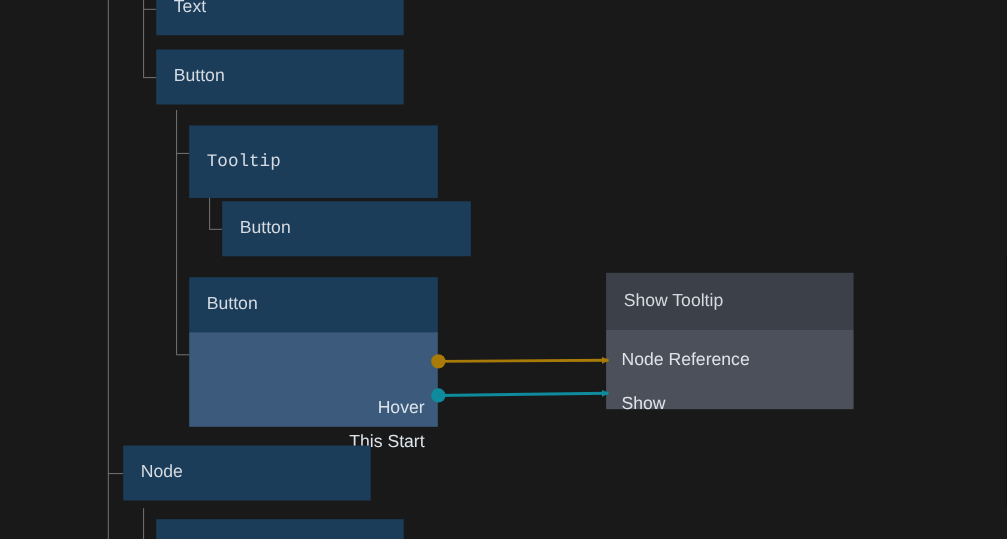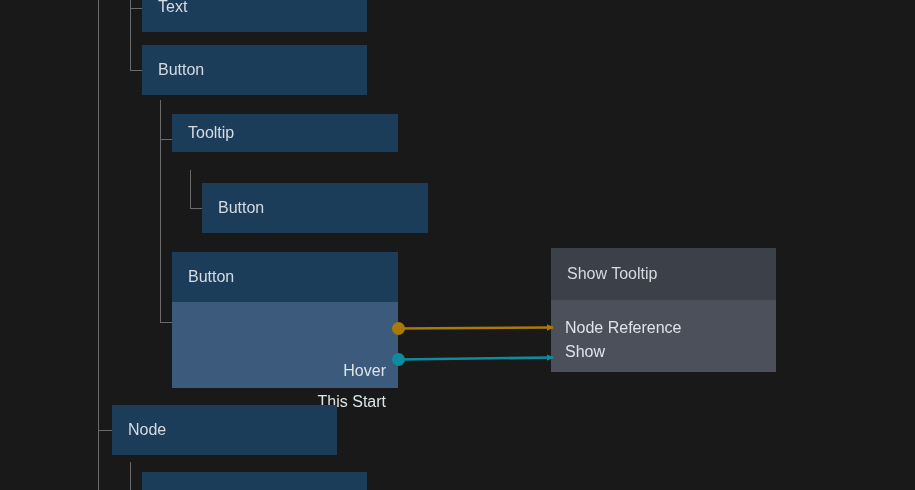--- a/index.html
+++ b/index.html
@@ -156,21 +156,21 @@
   <div class="tree-line-v" style="left:130px; top:462px; height:28px;"></div>
 
   <div class="node node-scene" style="left:142px; top:-18px; width:225px; height:50px;">
     <span class="node-title">Text</span>
   </div>
 
   <div class="node node-scene" style="left:142px; top:45px; width:225px; height:50px;">
     <span class="node-title">Button</span>
   </div>
 
-  <div class="node node-scene" style="left:172px; top:114px; width:226px; height:38px;">
+  <div class="node node-scene" style="left:172px; top:114px; width:226px; height:66px;font-family:Liberation Mono, monospace;">
     <span class="node-title">Tooltip</span>
   </div>
 
   <div class="node node-scene" style="left:202px; top:183px; width:226px; height:50px;">
     <span class="node-title">Button</span>
   </div>
 
   <div class="node-with-body" style="left:172px; top:252px; width:226px; height:136px;">
     <div class="node-header" style="height:50px;">
       <span class="node-title">Button</span>
@@ -189,21 +189,21 @@
   <div class="port-dot" style="left:392px; top:353px; background:#0e8c9e;"></div>
 
   <div class="node-with-body" style="left:551px; top:248px; width:225px; height:140px;">
     <div class="node-action-header" style="height:52px;">
       <span class="node-title">Show Tooltip</span>
     </div>
     <div class="node-action-body" style="height:72px;">
       <div class="in-port-row" style="top:28px; transform:translateY(-50%);">
         <span class="in-port-label">Node Reference</span>
       </div>
-      <div class="in-port-row" style="top:52px; transform:translateY(-50%);">
+      <div class="in-port-row" style="top:68px; transform:translateY(-50%);">
         <span class="in-port-label">Show</span>
       </div>
     </div>
   </div>
 
   <div class="node node-scene" style="left:112px; top:405px; width:225px; height:50px;">
     <span class="node-title">Node</span>
   </div>
 
   <div class="node node-scene" style="left:142px; top:472px; width:225px; height:50px;"></div>

